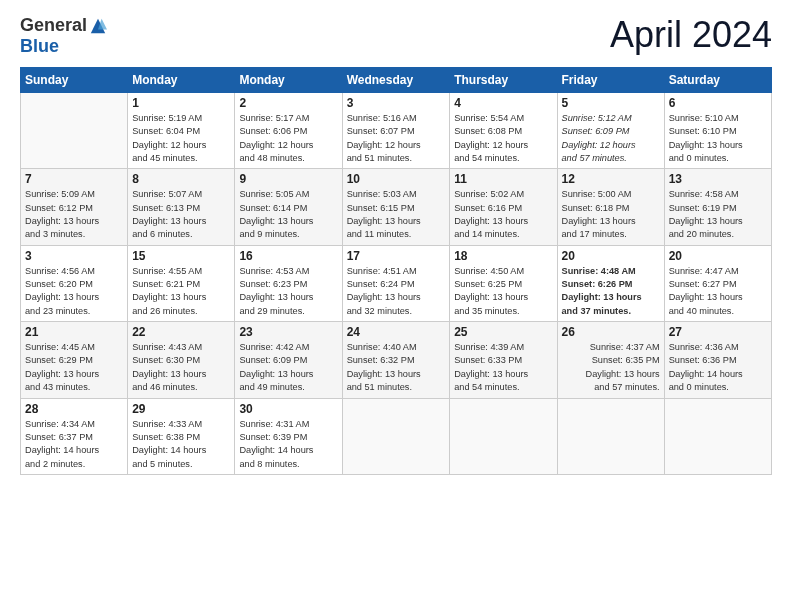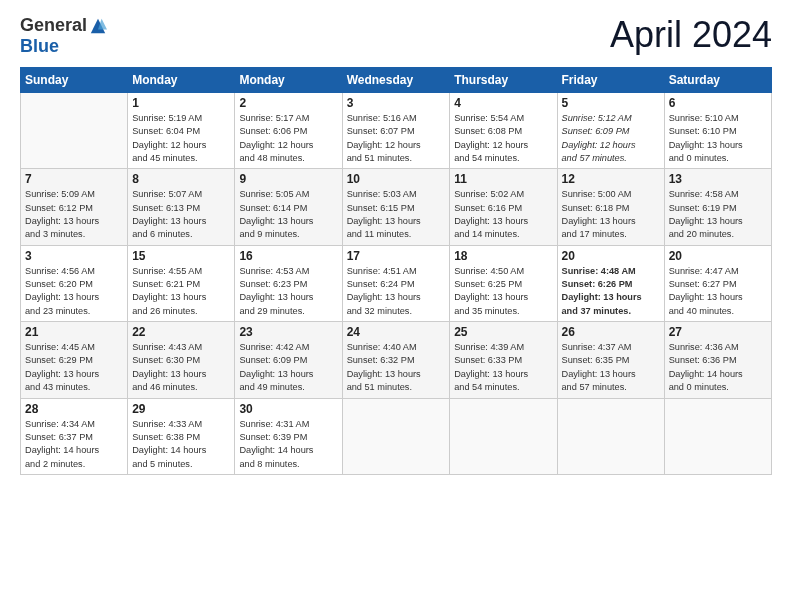--- a/index.html
+++ b/index.html
@@ -315,21 +315,21 @@
           </td>
           <td>
             <span class="day-num">25</span>
             <div class="day-info" style="white-space: pre-line;">Sunrise: 4:39 AM
 Sunset: 6:33 PM
 Daylight: 13 hours
 and 54 minutes.</div>
           </td>
           <td>
             <span class="day-num">26</span>
-            <div class="day-info" style="white-space: pre-line;">Sunrise: 4:37 AM
+            <div class="day-info" style="white-space: pre-line; text-align: right;">Sunrise: 4:37 AM
 Sunset: 6:35 PM
 Daylight: 13 hours
 and 57 minutes.</div>
           </td>
           <td>
             <span class="day-num">27</span>
             <div class="day-info" style="white-space: pre-line;">Sunrise: 4:36 AM
 Sunset: 6:36 PM
 Daylight: 14 hours
 and 0 minutes.</div>

